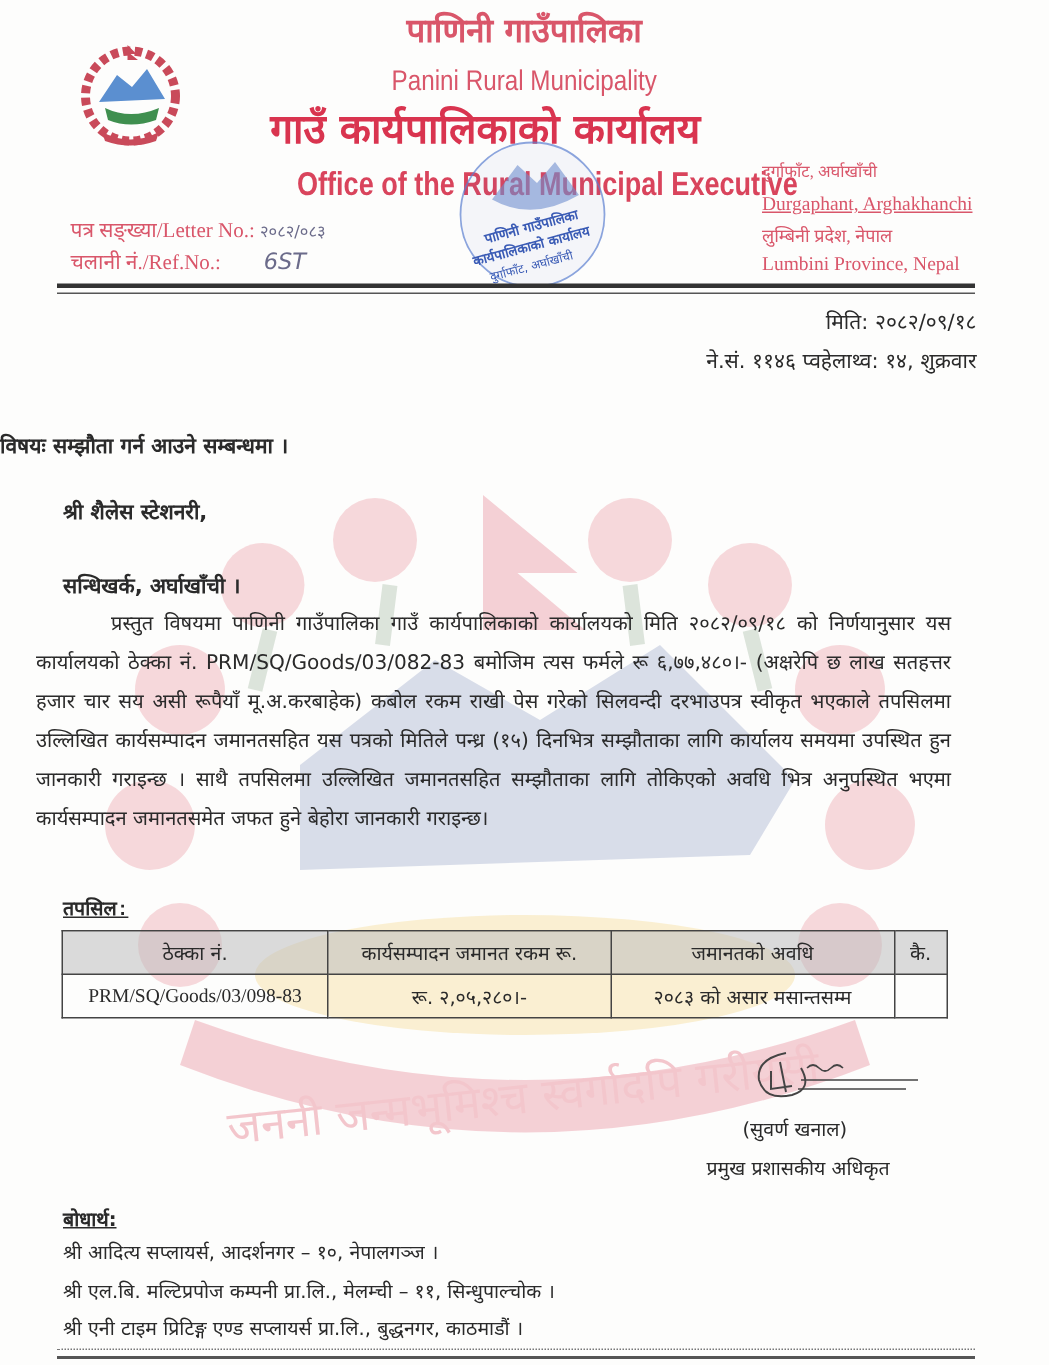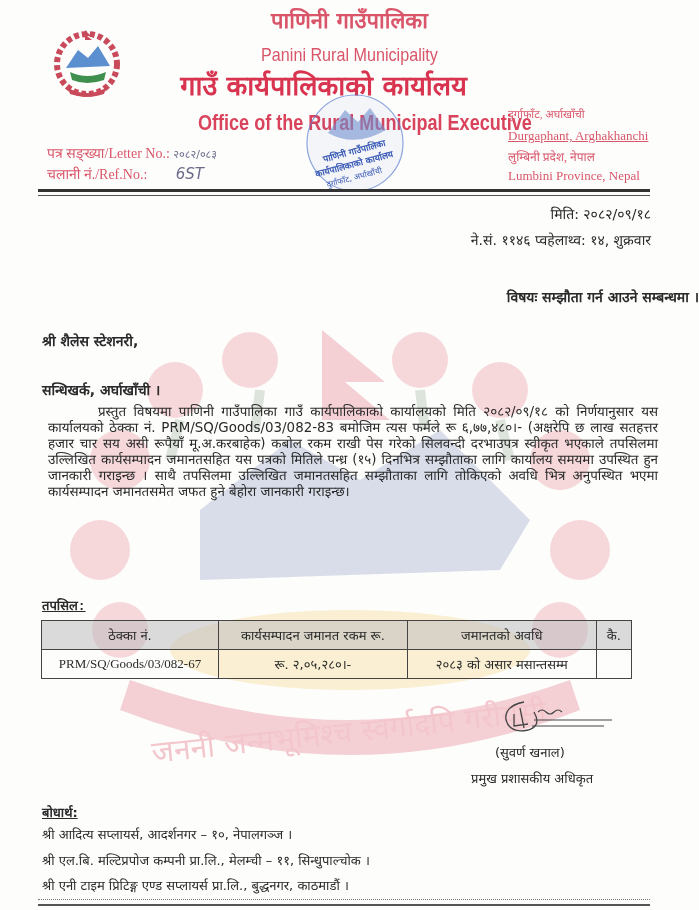--- a/index.html
+++ b/index.html
@@ -22,25 +22,25 @@
   .ref1 { top:143px; }
   .ref2 { top:164px; }
   .hand { color:#6b6b8a; font-family:"DejaVu Sans",sans-serif; font-style:italic; }
   .rule1 { left:38px; width:612px; top:189px; height:3px; background:#333; }
   .rule1b { left:38px; width:612px; top:195px; height:1px; background:#555; }
   .emblem { left:48px; top:28px; width:78px; height:70px; }
   .seal { left:300px; top:88px; width:110px; height:110px; }
   .right-date { right:48px; font-size:14px; text-align:right; white-space:nowrap; }
   .rd1 { top:204px; }
   .rd2 { top:230px; }
-  .subject { left:0; width:699px; top:287px; text-align:right; font-size:14px; font-weight:bold; }
+  .subject { left:0; width:699px; top:287px; text-align:left; font-size:14px; font-weight:bold; }
   .addr-to { left:42px; font-size:14px; font-weight:bold; }
   .at1 { top:331px; }
   .at2 { top:360px;margin-top:20px; }
-  .para { left:48px; width:610px; top:404px; font-size:13.4px; line-height:16px; text-align:justify; text-indent:50px; }
+  .para { left:24px; width:610px; top:404px; font-size:13.4px; line-height:26px; text-align:justify; text-indent:50px; }
   .tapasil { left:42px; top:596px; font-size:13px; font-weight:bold; text-decoration:underline;font-family:Liberation Mono, monospace; }
   table.t { position:absolute; left:41px; top:620px; width:591px; border-collapse:collapse; font-size:13px; }
   table.t td, table.t th { border:1px solid #444; height:28px; text-align:center; font-weight:normal; padding:0 4px; }
   table.t th { background:rgba(190,190,190,0.55); }
   table.t td.mono { font-family:"Liberation Serif",serif; font-size:13px; }
   .sign { left:494px; top:698px; width:120px; height:40px; }
   .signame { left:495px; top:743px; font-size:13px; }
   .sigdes { left:471px; top:769px; font-size:13px; }
   .cc-h { left:42px; top:803px; font-size:13px; font-weight:bold; text-decoration:underline; }
   .cc { left:42px; font-size:13px; white-space:nowrap; }
@@ -130,21 +130,21 @@
   <thead>
     <tr>
       <th style="width:30%">ठेक्का नं.</th>
       <th style="width:32%">कार्यसम्पादन जमानत रकम रू.</th>
       <th style="width:32%">जमानतको अवधि</th>
       <th style="width:6%">कै.</th>
     </tr>
   </thead>
   <tbody>
     <tr>
-      <td class="mono">PRM/SQ/Goods/03/082-67</td>
+      <td class="mono">PRM/SQ/Goods/03/098-83</td>
       <td>रू. २,०५,२८०।-</td>
       <td>२०८३ को असार मसान्तसम्म</td>
       <td></td>
     </tr>
   </tbody>
 </table>
 
 <svg class="abs sign" viewBox="0 0 120 40">
   <path d="M30 4 Q10 8 12 22 Q16 36 34 32 Q48 28 40 14 M20 16 L20 28 L34 26 M26 10 L30 30" stroke="#444" stroke-width="1.3" fill="none"></path>
   <path d="M44 14 q4 -4 8 0 q4 4 8 0 q4 -4 8 0 M40 22 L118 22 M38 28 L110 28" stroke="#444" stroke-width="1.1" fill="none"></path>

